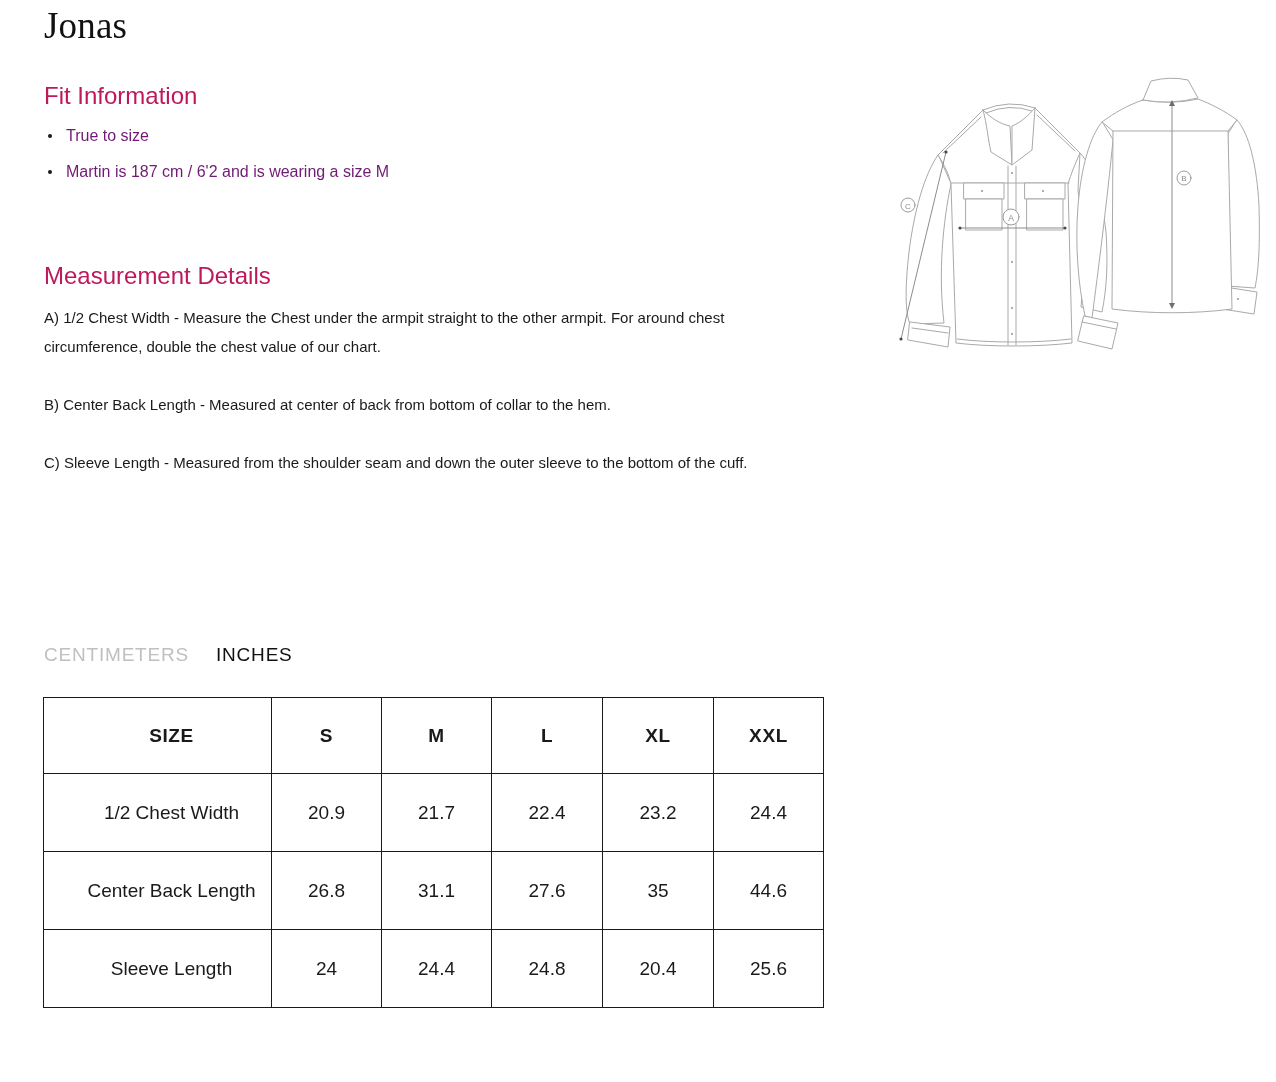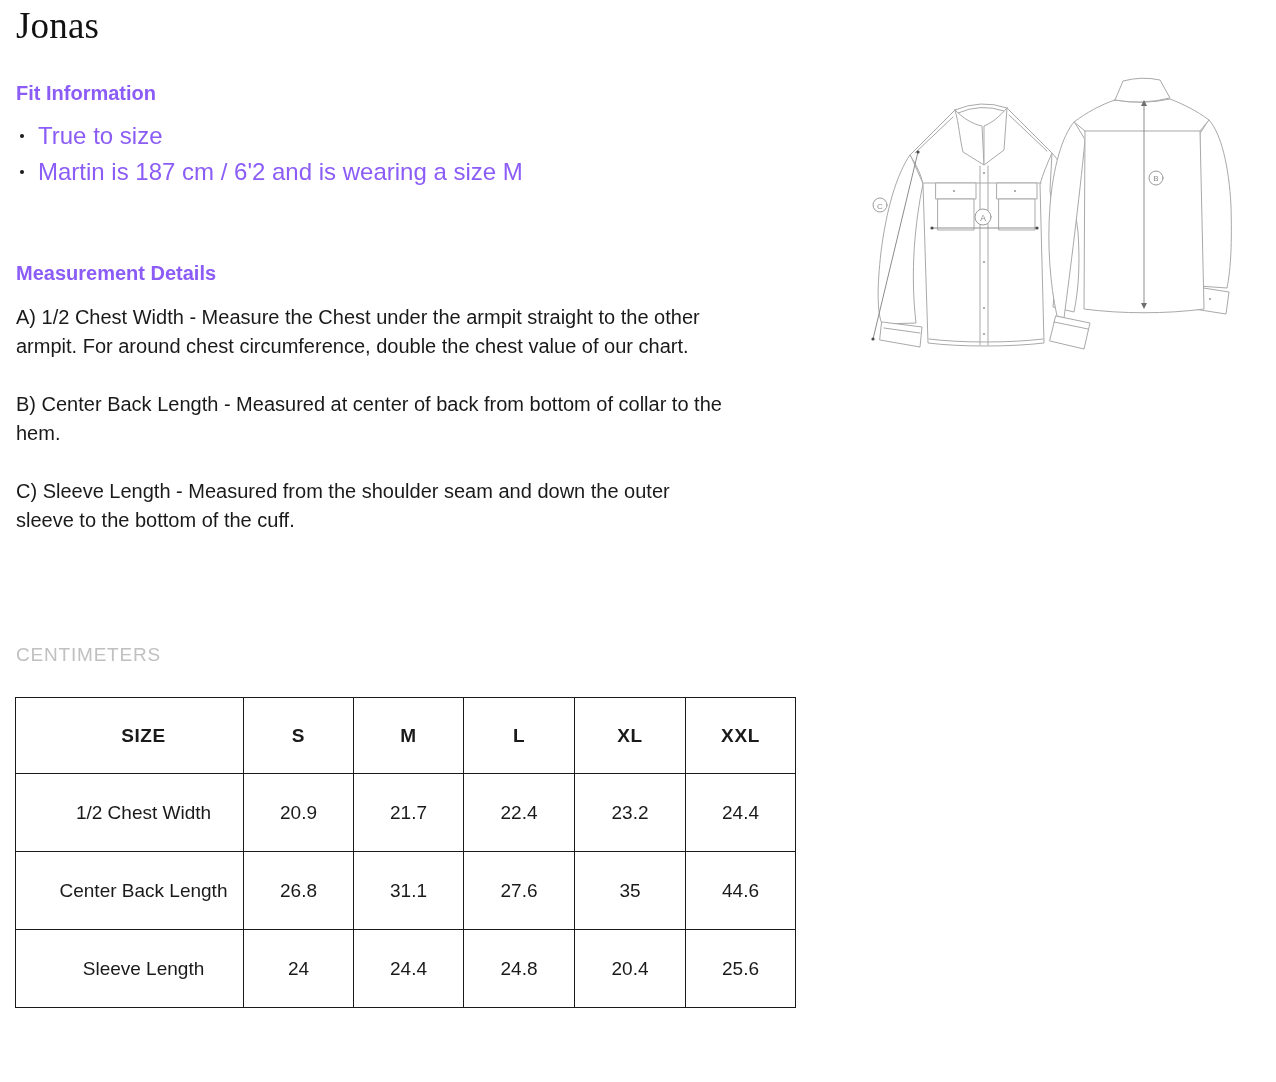--- a/index.html
+++ b/index.html
@@ -1,46 +1,46 @@
 <!DOCTYPE html>
 <html><head>
 <meta charset="utf-8">
 <style>
   * { margin:0; padding:0; box-sizing:border-box; }
   html,body { background:#ffffff; }
   body {
     width:1276px; height:1082px; position:relative; overflow:hidden;
     font-family:"Liberation Sans", sans-serif; color:#1a1a1a;
   }
-  .abs { position:absolute; }
+  .abs { position:absolute;margin-left:28px; }
 
   .page-title {
     left:16px; top:4px;
     font-family:"Liberation Serif", serif; font-weight:400;
     font-size:37px; letter-spacing:0.2px; color:#111;
   }
 
-  .section-heading { font-size:20px; font-weight:700; color:#8b5cf6; }
+  .section-heading { font-size:24px; font-weight:400; color:#be185d; }
   .fit-heading { left:16px; top:82px; }
 
   .fit-list { left:16px; top:125px; list-style:none; }
   .fit-list li {
-    position:relative; padding-left:22px; font-size:24px; line-height:22px;
-    margin-bottom:14px; color:#8b5cf6;
+    position:relative; padding-left:22px; font-size:16px; line-height:22px;
+    margin-bottom:14px; color:#701a75;
   }
   .fit-list li::before {
     content:""; position:absolute; left:4px; top:9px;
     width:4px; height:4px; border-radius:50%; background:#1a1a1a;
   }
 
   .md-heading { left:16px; top:262px; }
   .md-paragraphs { left:16px; top:303px; width:706px; }
-  .md-paragraphs p { font-size:20px; line-height:29px; margin-bottom:29px; color:#1a1a1a; }
-
-  .unit-tabs { left:16px; top:644px; display:flex; gap:27px;flex-direction:column; }
+  .md-paragraphs p { font-size:15px; line-height:29px; margin-bottom:29px; color:#1a1a1a; }
+
+  .unit-tabs { left:16px; top:644px; display:flex; gap:27px; }
   .unit-tab { font-size:19px; letter-spacing:0.8px; cursor:pointer; }
   .unit-tab.inactive { color:#c0c0c0; }
   .unit-tab.active { color:#111; }
 
   .size-table-wrap { left:15px; top:697px;border-radius:23px; }
   table.size-table { border-collapse:collapse; table-layout:fixed; }
   table.size-table th, table.size-table td {
     border:1px solid #1a1a1a; vertical-align:middle; background:#fff;
     font-size:19px; color:#1a1a1a; text-align:center;
   }

